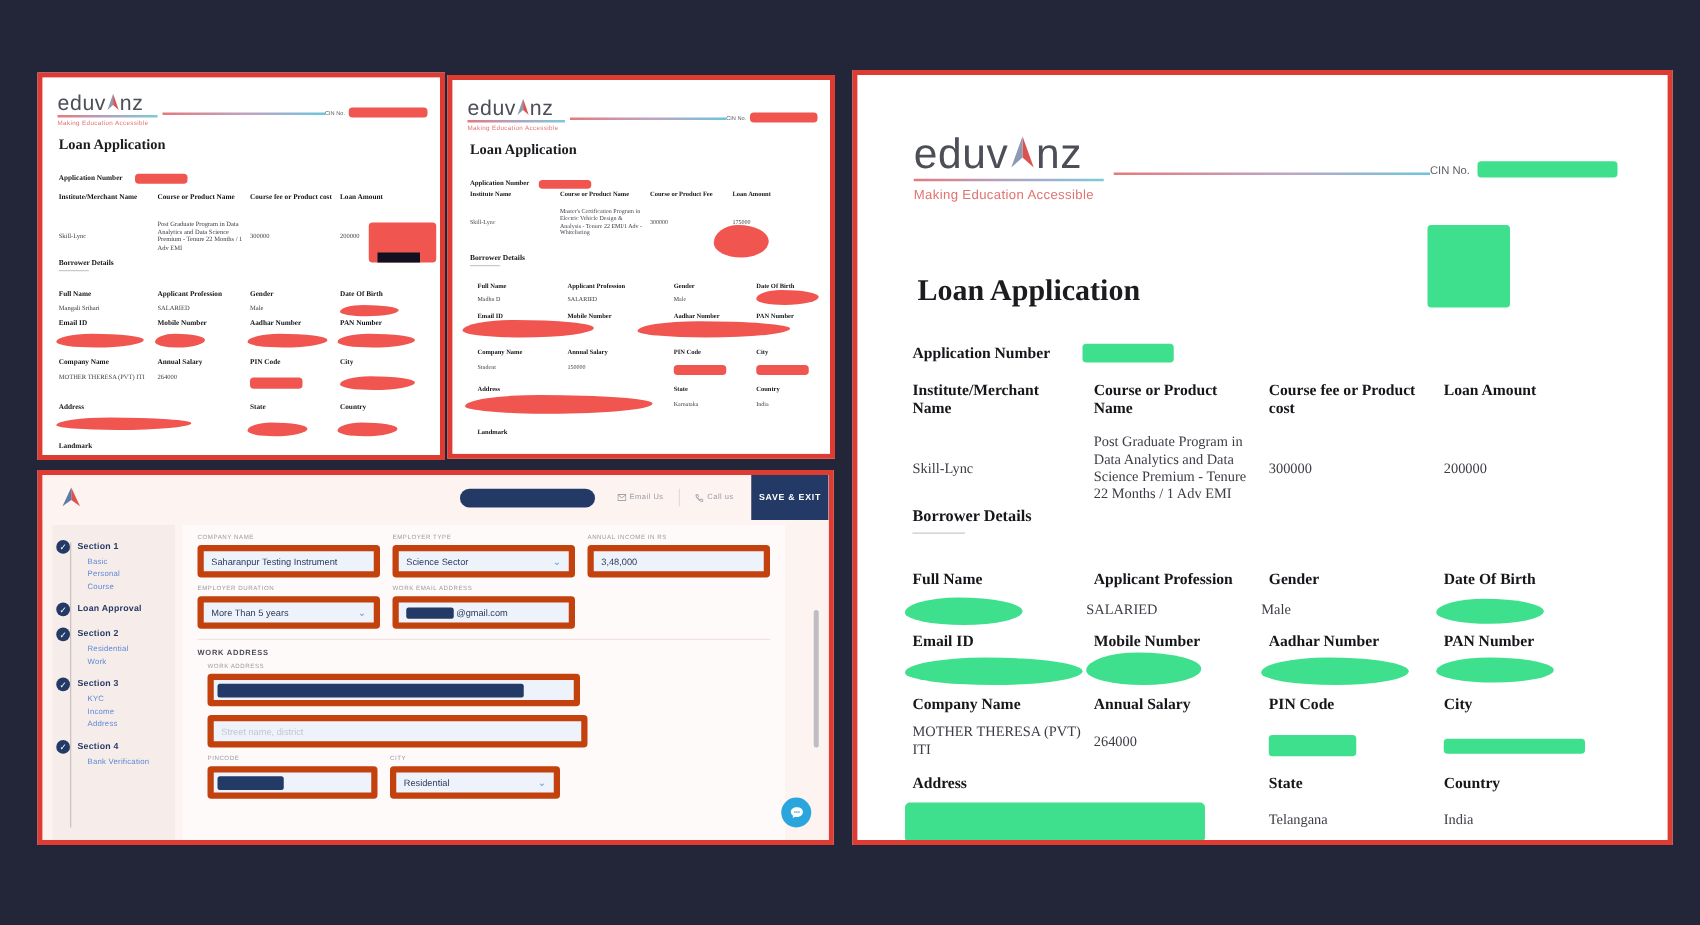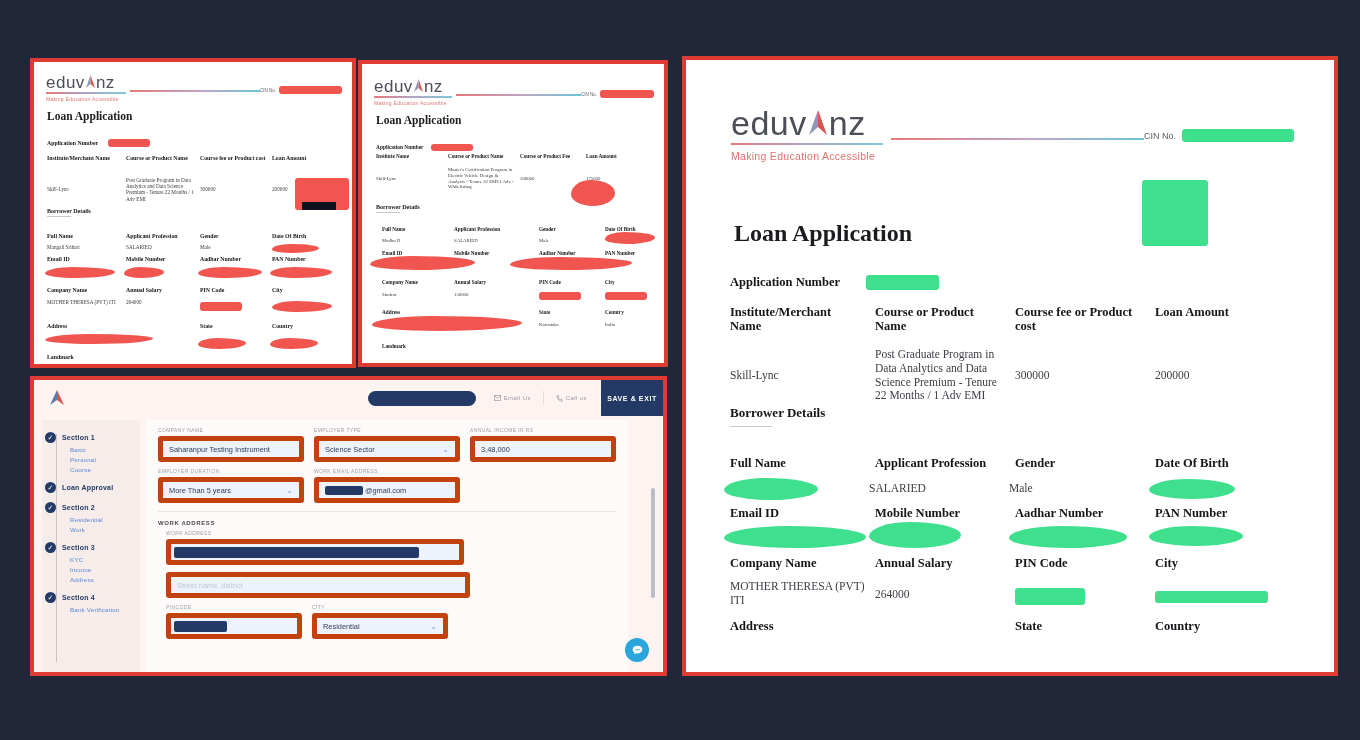--- a/index.html
+++ b/index.html
@@ -360,20 +360,25 @@
       <div class="val" style="font-size:11.5px;padding-top:8px;">264000</div>
       <div class="redact green" style="width:70px;height:17px;margin-top:8px;"></div>
       <div class="redact green" style="width:113px;height:12px;margin-top:11px;"></div>
     </div>
 
     <div class="grid4" style="left:44px;top:559px;grid-template-columns:285px 140px 150px;">
       <div class="lbl" style="font-size:12.5px;">Address</div>
       <div class="lbl" style="font-size:12.5px;">State</div>
       <div class="lbl" style="font-size:12.5px;">Country</div>
     </div>
+    <div class="grid4" style="left:38px;top:582px;grid-template-columns:291px 140px 150px;">
+      <div class="redact green" style="width:240px;height:32px;border-radius:4px;"></div>
+      <div class="val" style="font-size:11.5px;padding-top:8px;">Telangana</div>
+      <div class="val" style="font-size:11.5px;padding-top:8px;">India</div>
+    </div>
 
   </div>
 </div>
 
 <div class="panel" id="panel-app">
   <div class="app">
 
     <div class="app-topbar">
       <div class="app-logo-mark">
         <svg width="18" height="18" viewBox="0 0 18 18">

